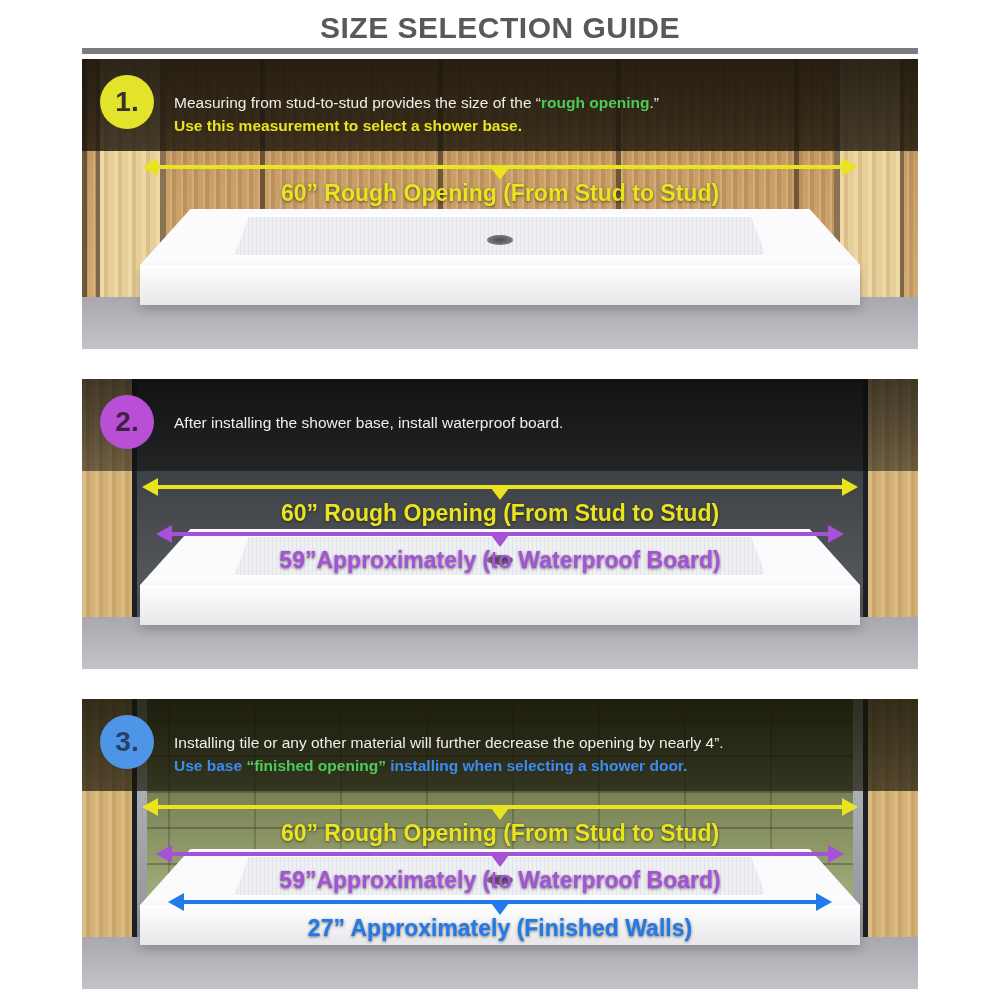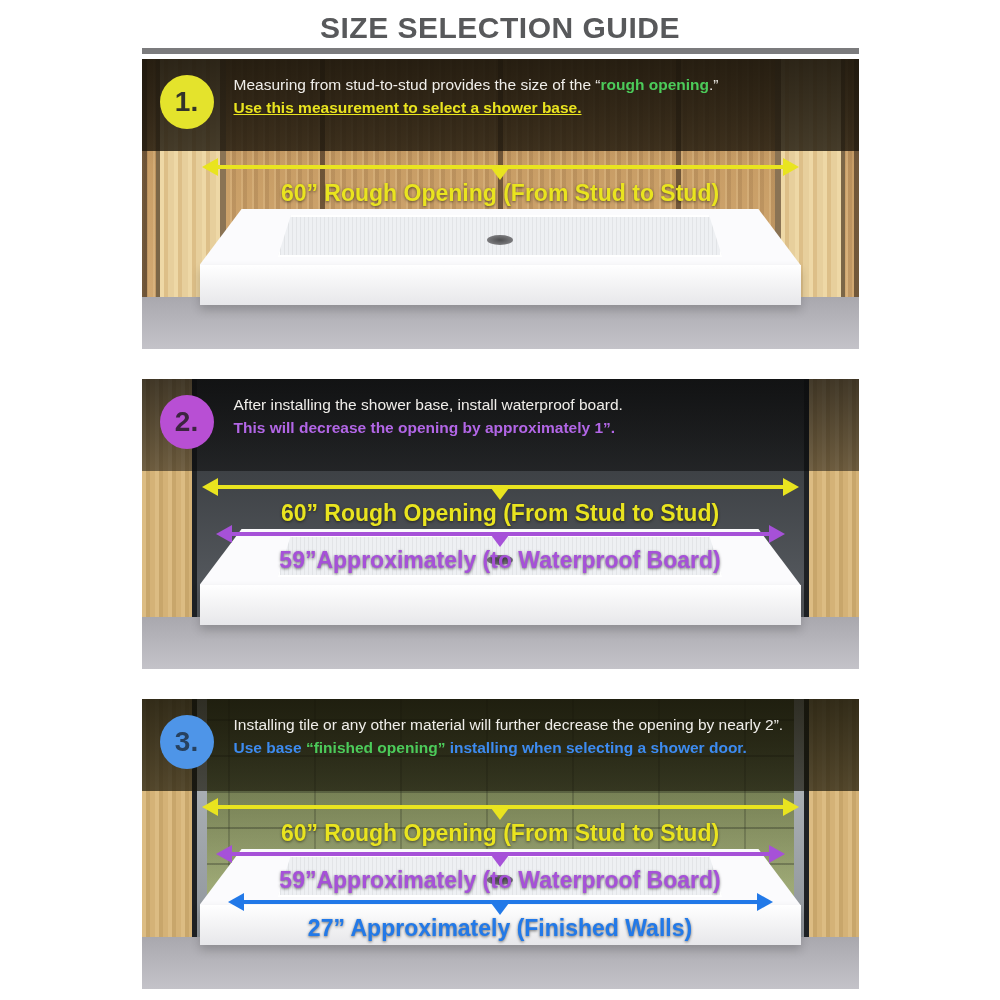--- a/index.html
+++ b/index.html
@@ -1,17 +1,17 @@
 <!DOCTYPE html>
 <html><head>
 <meta charset="utf-8">
 <style>
   html,body{margin:0;padding:0;background:#ffffff;}
   body{width:1000px;height:1000px;font-family:"Liberation Sans",sans-serif;overflow:hidden;}
-  .wrap{width:717px;margin:0 auto;}
+  .wrap{width:836px;margin:0 auto;}
   .page-title{margin:0;padding-top:11px;text-align:center;font-size:30px;font-weight:bold;
     letter-spacing:.5px;color:#58595b;line-height:34px;}
   .title-rule{height:6px;background:#7b7b7d;margin-top:3px;}
 
   .panel{position:relative;height:290px;margin-top:5px;overflow:hidden;background:#c59a63;}
   .panel + .panel{margin-top:30px;}
 
   
   .wall{position:absolute;left:0;right:0;top:0;bottom:52px;z-index:1;}
   .wall-1{background:
@@ -59,26 +59,26 @@
   .ho-2{background:linear-gradient(rgba(8,8,8,.72),rgba(8,8,8,.50));}
   .ho-3{background:linear-gradient(rgba(22,20,8,.85),rgba(22,20,8,.68));}
 
   .step-badge{position:absolute;left:18px;top:16px;width:54px;height:54px;border-radius:50%;z-index:4;
       display:flex;align-items:center;justify-content:center;
       font-size:28px;font-weight:bold;color:#33332b;}
   .badge-1{background:#e4e32c;}
   .badge-2{background:#b84fd4;color:#3c2440;}
   .badge-3{background:#4e95e8;color:#27415f;}
 
-  .instructions{position:absolute;left:92px;top:14px;z-index:4;font-size:15.5px;line-height:1.5;
+  .instructions{position:absolute;left:92px;top:32px;z-index:4;font-size:15.5px;line-height:1.5;
       white-space:nowrap;color:#f0eeea;}
   .instructions p{margin:0;}
   .l2{font-weight:bold;}
   .hl-green{color:#4ccb5a;font-weight:bold;}
-  .c-yellow{color:#e9e41f;text-decoration:underline;}
+  .c-yellow{color:#e9e41f;}
   .c-purple{color:#b266e6;}
   .c-blue{color:#3d8bf0;}
 
   
   .m-arrow{position:absolute;z-index:5;height:0;}
   .a-y{top:106px;left:62px;right:62px;color:#e9e41f;}
   .a-p{top:153px;left:76px;right:76px;color:#a651d8;}
   .a-b{top:201px;left:88px;right:88px;color:#2279e8;}
   .m-arrow .shaft{position:absolute;left:10px;right:10px;top:0;height:4px;border-radius:2px;background:currentColor;}
   .m-arrow .head{position:absolute;top:-7px;width:0;height:0;border-top:9px solid transparent;border-bottom:9px solid transparent;}
@@ -139,21 +139,20 @@
         <div class="drain"></div>
       </div>
       <div class="pan-apron"></div>
     </div>
     <div class="header-overlay ho-2"></div>
     <div class="step-badge badge-2">
       <span>2.</span>
     </div>
     <div class="instructions">
       <p class="l1">After installing the shower base, install waterproof board.</p>
-      <p class="l2 c-purple">This will decrease the opening by approximately 1”.</p>
     </div>
     <div class="m-arrow a-y">
       <div class="shaft"></div>
       <div class="head l"></div>
       <div class="head r"></div>
       <div class="tick"></div>
       <div class="label">60” Rough Opening (From Stud to Stud)</div>
     </div>
     <div class="m-arrow a-p">
       <div class="shaft"></div>
@@ -177,21 +176,21 @@
         <div class="pan-tread"></div>
         <div class="drain"></div>
       </div>
       <div class="pan-apron"></div>
     </div>
     <div class="header-overlay ho-3"></div>
     <div class="step-badge badge-3">
       <span>3.</span>
     </div>
     <div class="instructions">
-      <p class="l1">Installing tile or any other material will further decrease the opening by nearly 2”.</p>
+      <p class="l1">Installing tile or any other material will further decrease the opening by nearly 4”.</p>
       <p class="l2 c-blue"><span>Use base </span><span class="hl-green">“finished opening”</span><span> installing when selecting a shower door.</span></p>
     </div>
     <div class="m-arrow a-y">
       <div class="shaft"></div>
       <div class="head l"></div>
       <div class="head r"></div>
       <div class="tick"></div>
       <div class="label">60” Rough Opening (From Stud to Stud)</div>
     </div>
     <div class="m-arrow a-p">

